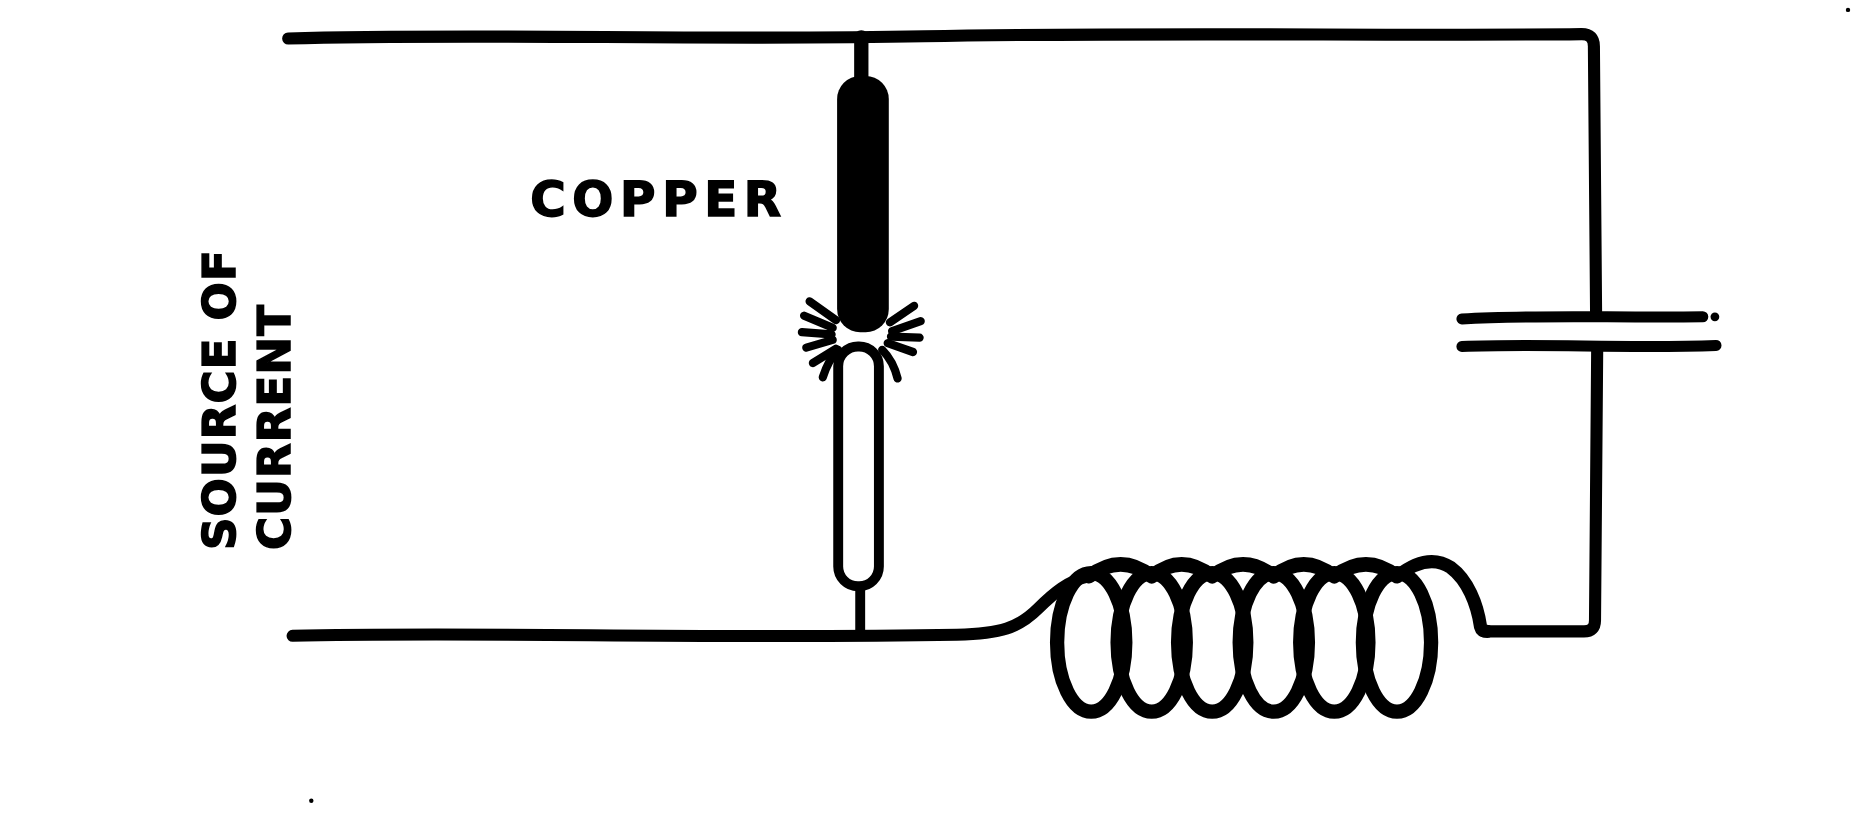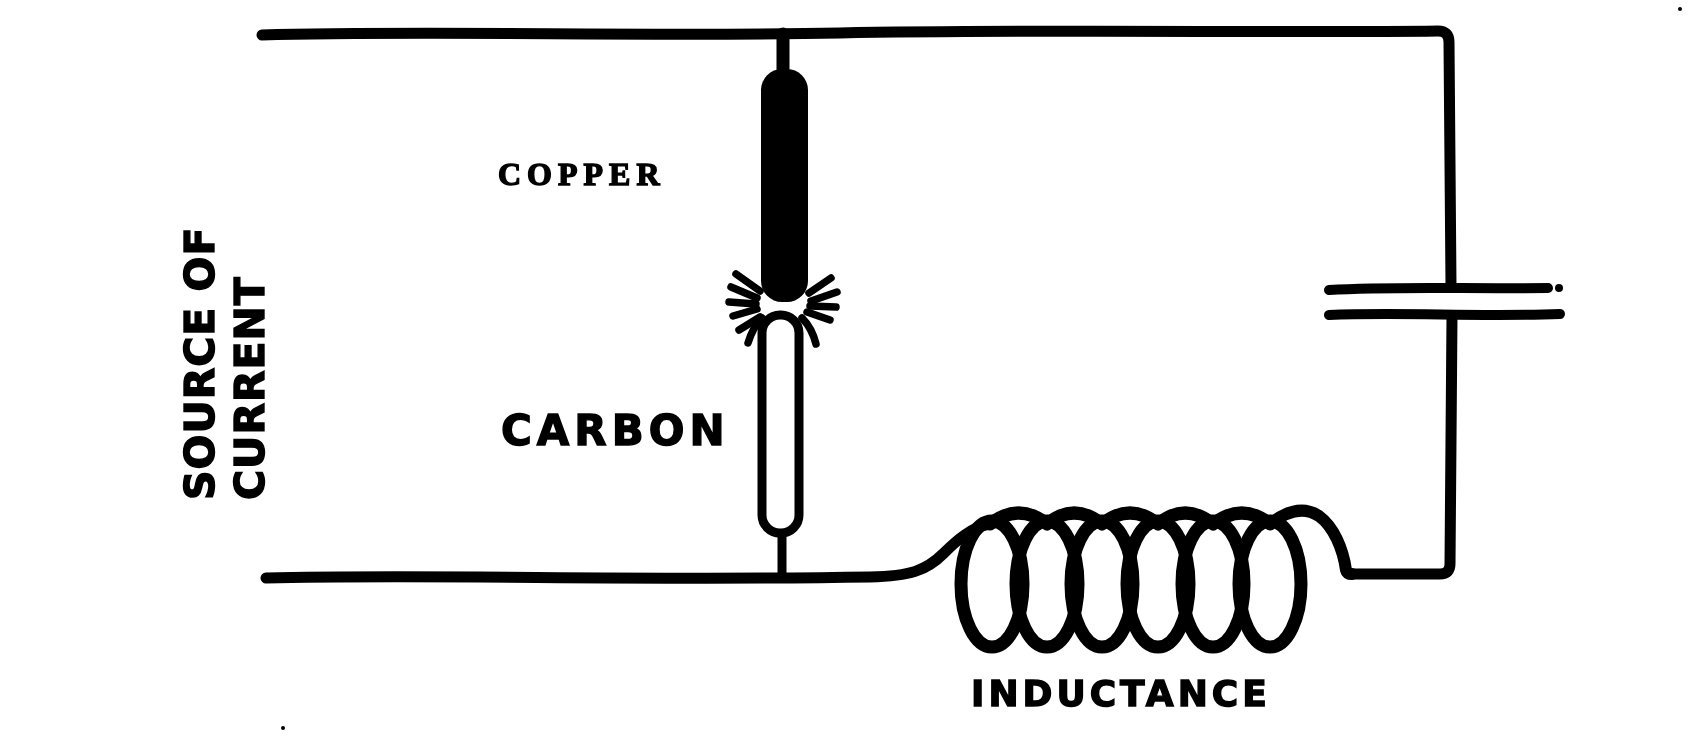--- a/index.html
+++ b/index.html
@@ -21,21 +21,21 @@
   }
   .label {
     position: absolute;
     font-family: "DejaVu Sans", "Liberation Sans", sans-serif;
     font-weight: 700;
     color: #000000;
     -webkit-text-stroke: 1.4px #000000;
     white-space: nowrap;
     user-select: none;
   }
-  #copper-label     { left: 498px;  top: 156px; font-size: 32px; letter-spacing: 6px; font-family: Liberation Serif, serif; }
+  #copper-label     { left: 482px;  top: 156px; font-size: 44px; letter-spacing: 6px; }
   #carbon-label     { left: 501px;  top: 406px; font-size: 42px; letter-spacing: 5px; }
   #condenser-label  { left: 1112px; top: 209px; font-size: 40px; letter-spacing: 4px; }
   #inductance-label { left: 971px;  top: 673px; font-size: 36px; letter-spacing: 4px; }
   #source-label {
     left: 68px;
     top: 297px;
     width: 310px;
     height: 96px;
     font-size: 41px;
     line-height: 50px;
@@ -98,16 +98,14 @@
     <circle cx="1680" cy="9" r="2" fill="#000000" stroke="none"></circle>
     <circle cx="283" cy="728" r="2" fill="#000000" stroke="none"></circle>
   </svg>
 
   <div class="label" id="source-label">
     <div>SOURCE OF</div>
     <div>CURRENT</div>
   </div>
 
   <div class="label" id="copper-label">COPPER</div>
-  <div class="label" id="carbon-label">CARBON</div>
-  <div class="label" id="inductance-label">INDUCTANCE</div>
 
 </div>
 
 </body></html>

